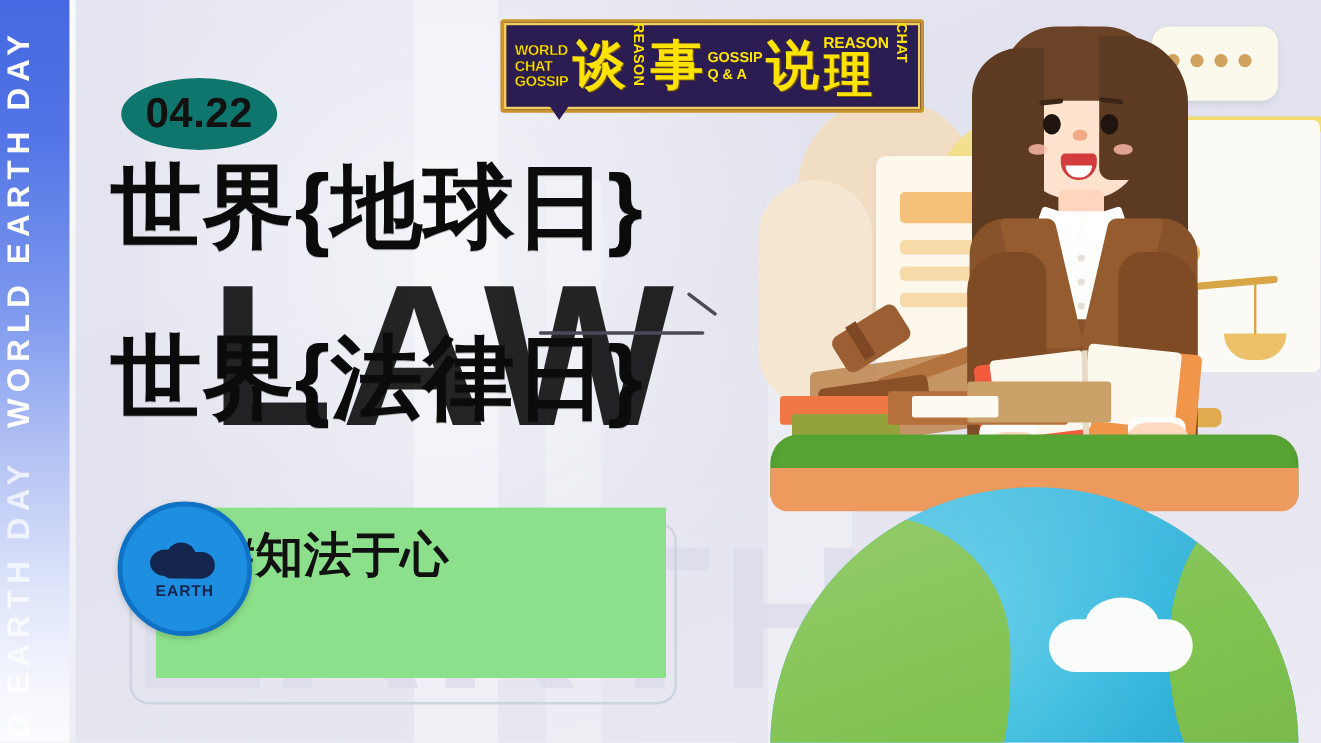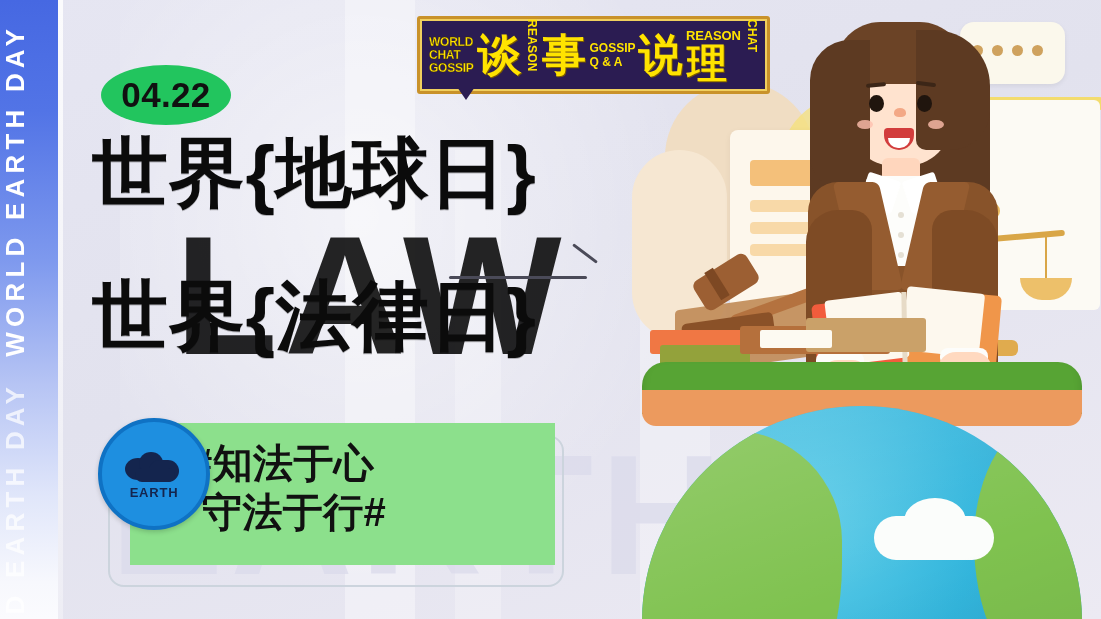--- a/index.html
+++ b/index.html
@@ -147,21 +147,21 @@
     width:0;height:0;
     border-left:11px solid transparent;
     border-right:11px solid transparent;
     border-top:16px solid #2b1c52;
   }
 
   
   .date-pill{
     position:absolute;left:101px;top:65px;
     width:130px;height:60px;
-    background:#22c55e;
+    background:#0f766e;
     border-radius:50%;
     display:flex;align-items:center;justify-content:center;
   }
   .date-pill span{
     color:#111;
     font-size:35px;
     font-weight:700;
     letter-spacing:.01em;
   }
 
@@ -651,21 +651,20 @@
     <div class="arrow-line"></div>
     <div class="arrow-head"></div>
   </div>
 
   <div class="headline headline-2">世界{法律日}</div>
 
   <div class="frame"></div>
   <div class="banner">
     <div class="banner-text">
       <span class="banner-line">#知法于心</span>
-      <span class="banner-line l2">守法于行#</span>
     </div>
   </div>
 
   <div class="badge">
     <div class="badge-clouds">
       <div class="cloud-a"></div>
       <div class="cloud-b"></div>
       <div class="cloud-c"></div>
       <div class="cloud-d"></div>
     </div>

